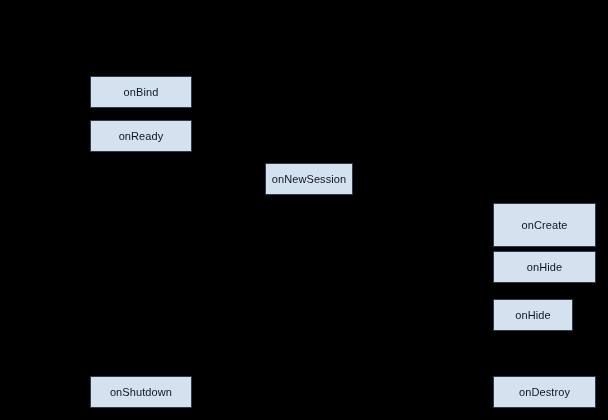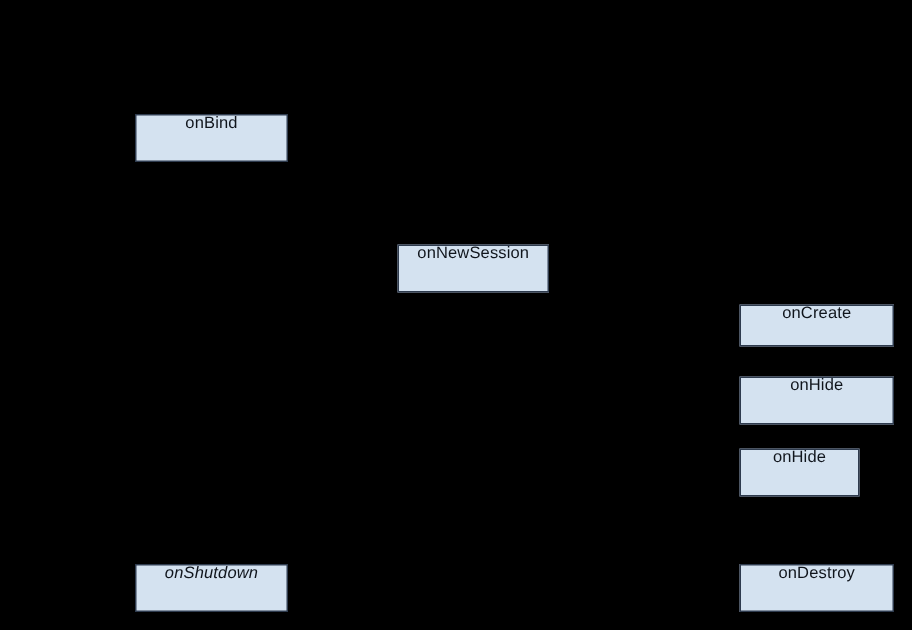--- a/index.html
+++ b/index.html
@@ -14,20 +14,21 @@
     background: #000000;
     overflow: hidden;
     font-family: "Liberation Sans", sans-serif;
   }
   .node {
     position: absolute;
     box-sizing: border-box;
     background: #d4e2f0;
     border: 1px solid #2e3b4e;
     display: flex;
+    align-items: center;
     justify-content: center;
     color: #10151c;
     font-size: 11px;
     font-family: "Liberation Sans", sans-serif;
     letter-spacing: 0.1px;
     line-height: 1;
     white-space: nowrap;
     user-select: none;
   }
   .node-label {
@@ -37,38 +38,41 @@
 </style>
 </head>
 <body>
 
 <div id="canvas">
 
   <div class="node" style="left:90px; top:76px; width:102px; height:32px;">
     <span class="node-label">onBind</span>
   </div>
 
+  <div class="node" style="left:90px; top:120px; width:102px; height:32px;">
+    <span class="node-label">onReady</span>
+  </div>
 
-  <div class="node" style="left:265px; top:163px; width:101px; height:32px;">
+  <div class="node" style="left:265px; top:163px; width:88px; height:32px;">
     <span class="node-label">onNewSession</span>
   </div>
 
-  <div class="node" style="left:493px; top:203px; width:103px; height:28px;">
+  <div class="node" style="left:493px; top:203px; width:103px; height:44px;">
     <span class="node-label">onCreate</span>
   </div>
 
   <div class="node" style="left:493px; top:251px; width:103px; height:32px;">
     <span class="node-label">onHide</span>
   </div>
 
   <div class="node" style="left:493px; top:299px; width:80px; height:32px;">
     <span class="node-label">onHide</span>
   </div>
 
-  <div class="node" style="left:90px; top:376px; width:102px; height:32px;font-style:italic;">
+  <div class="node" style="left:90px; top:376px; width:102px; height:32px;">
     <span class="node-label">onShutdown</span>
   </div>
 
   <div class="node" style="left:493px; top:376px; width:103px; height:32px;">
     <span class="node-label">onDestroy</span>
   </div>
 
 </div>
 
 </body></html>

